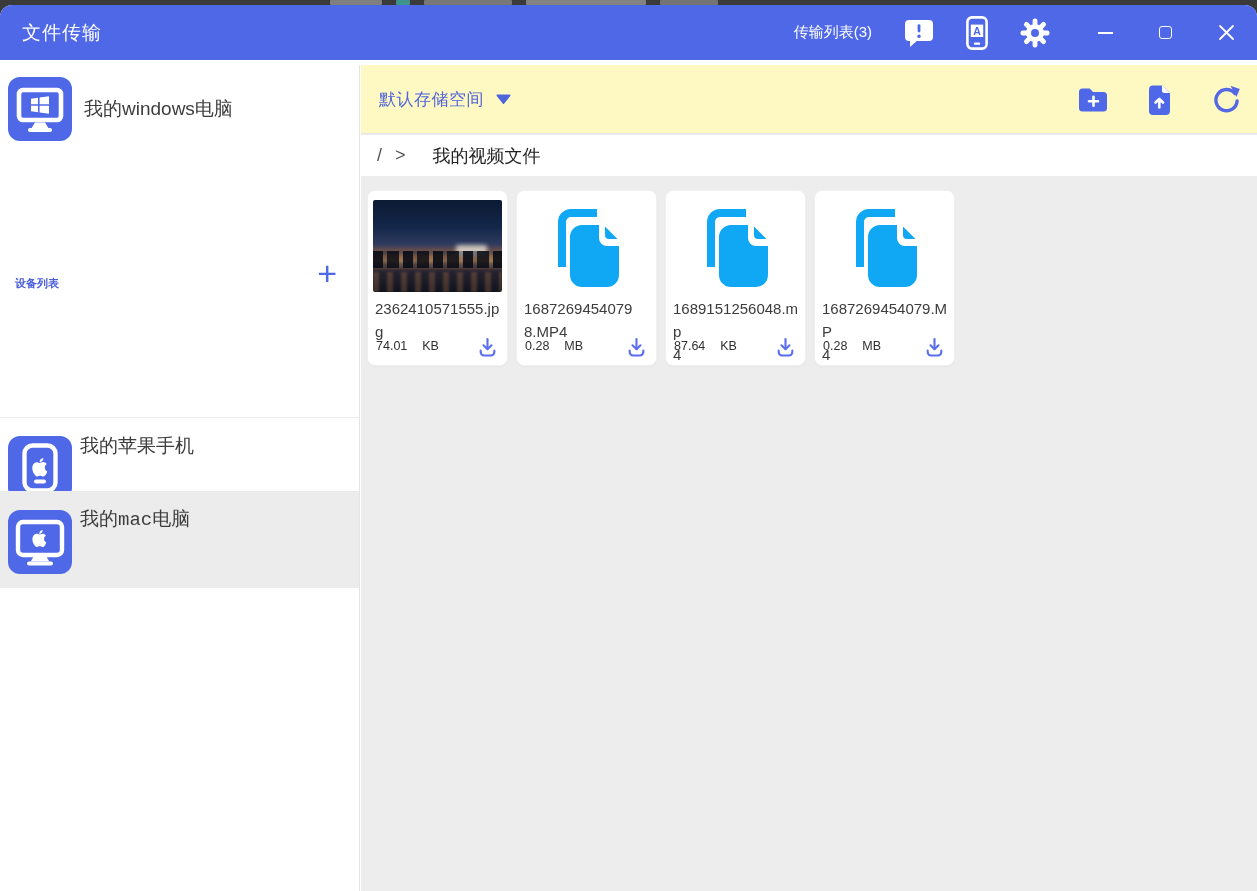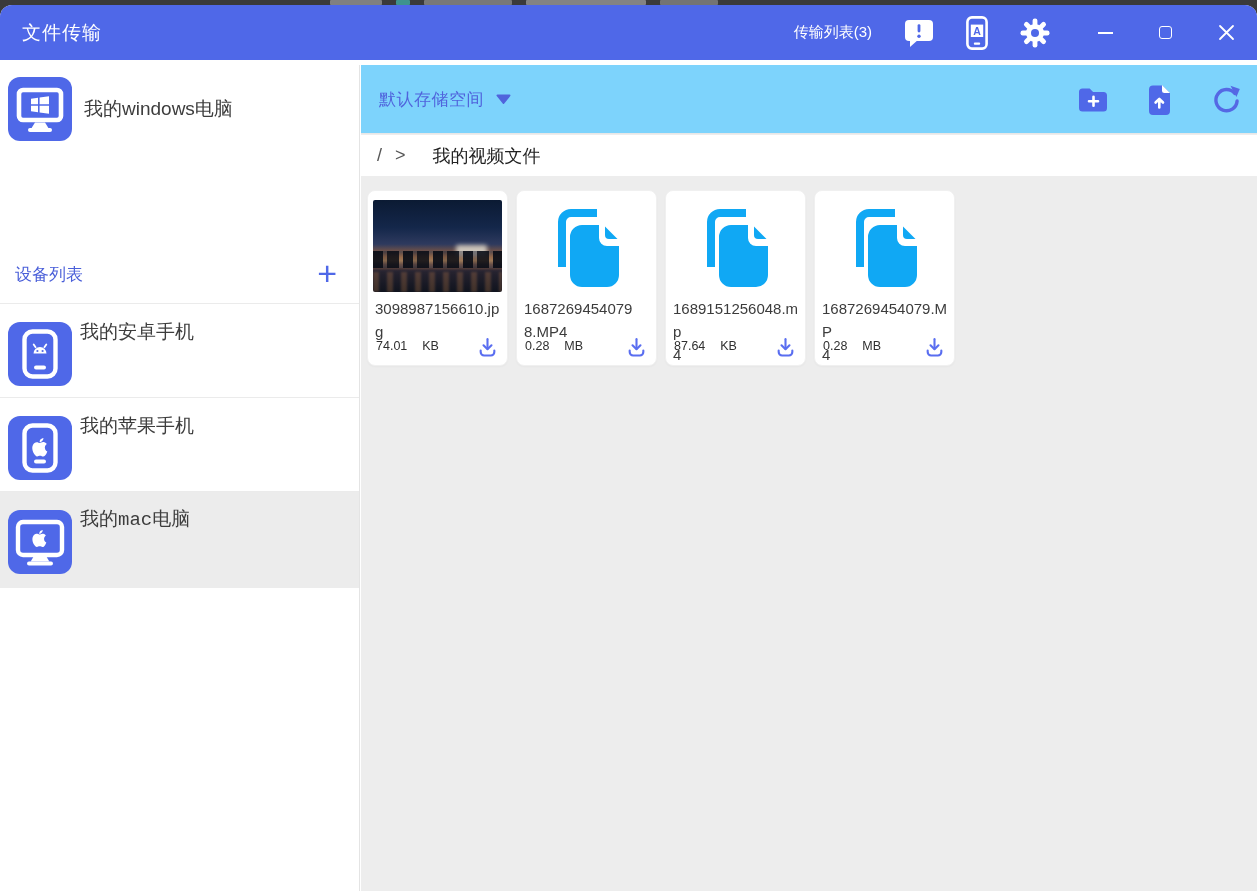--- a/index.html
+++ b/index.html
@@ -22,32 +22,32 @@
   .ic-msg { margin-right:32px; } .ic-phone { margin-right:32px; } .ic-gear { margin-right:48px; }
   .win-min { width:15px; height:2px; background:#fff; margin-right:46px; }
   .win-max { width:13px; height:13px; border:1.6px solid #fff; border-radius:3px; margin-right:46px; }
   .win-close { margin-right:22px; }
 
   
   .sidebar { position:absolute; left:0; top:60px; width:360px; bottom:0; background:#fff;
              border-right:1px solid #e4e4e4; }
   .side-icon { position:absolute; }
   .side-label { position:absolute; font-size:19px; color:#3d3d3d; line-height:28px; white-space:nowrap; }
-  .devlist-header { position:absolute; left:15px; top:196px; font-size:17px; font-weight:400;
+  .devlist-header { position:absolute; left:15px; top:204px; font-size:11px; font-weight:700;
                     color:#4a5fd9; line-height:28px; }
   .add-device { position:absolute; right:16px; top:190px; font-size:34px; font-weight:300;
                 color:#4f68e8; line-height:36px; cursor:pointer; padding:0 6px; }
   .dev-row { position:absolute; left:0; right:0; border-top:1px solid #ebebeb; cursor:pointer; }
   .dev-row.selected { background:#ececec;font-family:Liberation Mono, monospace; }
   .dev-row .dev-icon { position:absolute; left:8px; top:18px; }
   .dev-row .dev-label { position:absolute; left:80px; top:15px; font-size:19px; color:#3d3d3d; line-height:26px; }
 
   
   .main { position:absolute; left:361px; top:60px; right:0; bottom:0; background:#ededed; }
-  .storage-row { position:absolute; top:0; left:0; right:0; height:69px; background:#7dd3fc;
+  .storage-row { position:absolute; top:0; left:0; right:0; height:69px; background:#fef9c3;
                  border-bottom:1px solid #e7e7e7; display:flex; align-items:center; }
   .storage-btn { margin-left:18px; display:flex; align-items:center; gap:12px; cursor:pointer; }
   .storage-label { font-size:17px; color:#5064dc; letter-spacing:.5px; }
   .main-tools { margin-left:auto; margin-right:14px; display:flex; align-items:center; gap:30px; }
   .tool-btn { width:36px; height:36px; display:flex; align-items:center; justify-content:center; cursor:pointer; }
 
   .breadcrumb-row { position:absolute; top:70px; left:0; right:0; height:41px; background:#fff;
                     display:flex; align-items:center; font-size:18px; }
   .bc-root { margin-left:16px; color:#555; cursor:pointer; }
   .bc-sep { margin-left:13px; color:#555; }
@@ -167,34 +167,22 @@
         <path d="M27 45.5h10l3.4 5.5H23.6z" fill="#fff"></path>
         <rect x="20" y="51" width="24" height="4" rx="2" fill="#fff"></rect>
       </svg>
       <div class="side-label" style="left:84px;top:30px;">我的windows电脑</div>
     </div>
 
 
     <div class="devlist-header">设备列表</div>
     <div class="add-device">+</div>
 
-    <div class="dev-row" style="top:238px;height:94px;">
-      <svg class="dev-icon" width="64" height="64" viewBox="0 0 64 64">
-        <rect width="64" height="64" rx="12" fill="#4f68e8"></rect>
-        <rect x="16.5" y="9.5" width="31" height="45" rx="8" fill="none" stroke="#fff" stroke-width="4.4"></rect>
-        <path d="M25.5 31.5a6.5 6.5 0 0 1 13 0z" fill="#fff"></path>
-        <path d="M27.6 25.2l-1.9-2.8M36.4 25.2l1.9-2.8" stroke="#fff" stroke-width="1.8" stroke-linecap="round"></path>
-        <circle cx="29.4" cy="29" r="1.1" fill="#4f68e8"></circle>
-          <circle cx="34.6" cy="29" r="1.1" fill="#4f68e8"></circle>
-        <rect x="26" y="43.5" width="12" height="4" rx="2" fill="#fff"></rect>
-      </svg>
-      <div class="dev-label">我的安卓手机</div>
-    </div>
-
-    <div class="dev-row" style="top:332px;height:66px;">
+
+    <div class="dev-row" style="top:352px;height:66px;">
       <svg class="dev-icon" width="64" height="64" viewBox="0 0 64 64">
         <rect width="64" height="64" rx="12" fill="#4f68e8"></rect>
         <rect x="16.5" y="9.5" width="31" height="45" rx="8" fill="none" stroke="#fff" stroke-width="4.4"></rect>
         <use href="#apple-logo" fill="#fff" transform="translate(26 22) scale(0.95)"></use>
         <rect x="26" y="43.5" width="12" height="4" rx="2" fill="#fff"></rect>
       </svg>
       <div class="dev-label">我的苹果手机</div>
     </div>
 
     <div class="dev-row selected" style="top:426px;height:97px;">
@@ -250,21 +238,21 @@
     <div class="content">
       <div class="cards">
 
         <div class="card">
           <div class="thumb">
             <div class="hl"></div>
               <div class="bld"></div>
               <div class="refl"></div>
           </div>
           <div class="fname">
-            <div>3098987156610.jpg</div>
+            <div>2362410571555.jpg</div>
               <div></div>
           </div>
           <div class="frow">
             <span class="fsize">74.01</span>
             <span class="funit">KB</span>
             <span class="dl-btn">
               <svg width="21" height="21" viewBox="0 0 20 20">
                   <use href="#download-glyph"></use>
                 </svg>
             </span>

